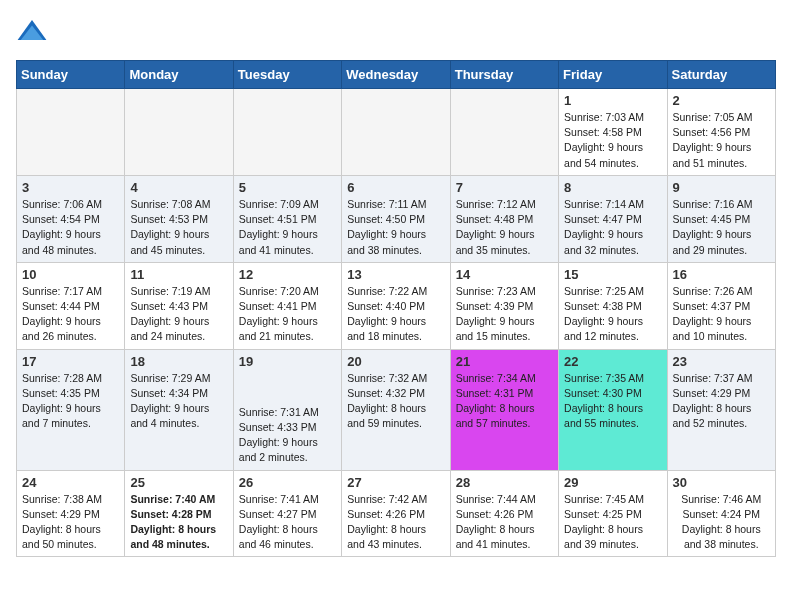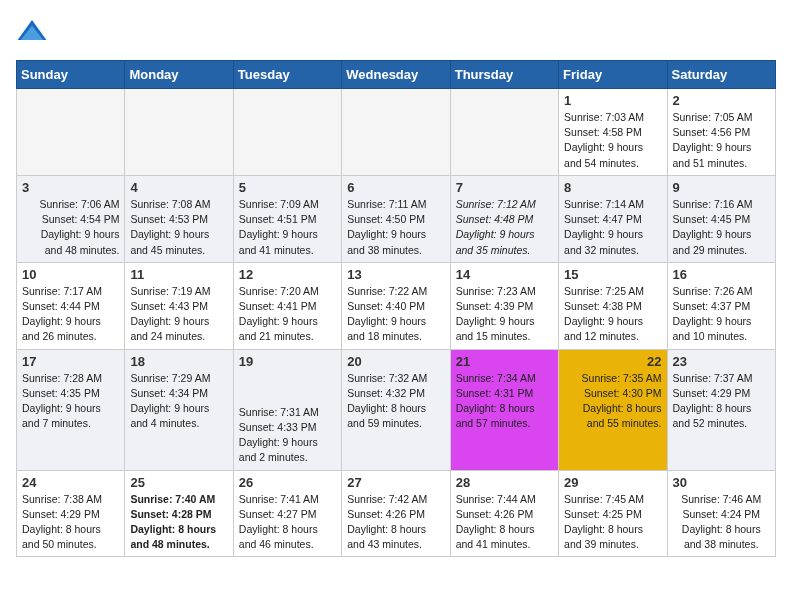--- a/index.html
+++ b/index.html
@@ -146,21 +146,21 @@
           <span class="day-number">2</span>
           <div class="day-info" style="white-space: pre-line;">Sunrise: 7:05 AM
 Sunset: 4:56 PM
 Daylight: 9 hours
 and 51 minutes.</div>
         </td>
       </tr>
       <tr>
         <td style="background: rgb(238, 242, 247);">
           <span class="day-number">3</span>
-          <div class="day-info" style="white-space: pre-line; text-align: right;">Sunrise: 7:06 AM
+          <div class="day-info" style="white-space: pre-line;">Sunrise: 7:06 AM
 Sunset: 4:54 PM
 Daylight: 9 hours
 and 48 minutes.</div>
         </td>
         <td style="background: rgb(238, 242, 247);">
           <span class="day-number">4</span>
           <div class="day-info" style="white-space: pre-line;">Sunrise: 7:08 AM
 Sunset: 4:53 PM
 Daylight: 9 hours
 and 45 minutes.</div>
@@ -174,21 +174,21 @@
         </td>
         <td style="background: rgb(238, 242, 247);">
           <span class="day-number">6</span>
           <div class="day-info" style="white-space: pre-line;">Sunrise: 7:11 AM
 Sunset: 4:50 PM
 Daylight: 9 hours
 and 38 minutes.</div>
         </td>
         <td style="background: rgb(238, 242, 247);">
           <span class="day-number">7</span>
-          <div class="day-info" style="white-space: pre-line; font-style: italic;">Sunrise: 7:12 AM
+          <div class="day-info" style="white-space: pre-line;">Sunrise: 7:12 AM
 Sunset: 4:48 PM
 Daylight: 9 hours
 and 35 minutes.</div>
         </td>
         <td style="background: rgb(238, 242, 247);">
           <span class="day-number">8</span>
           <div class="day-info" style="white-space: pre-line;">Sunrise: 7:14 AM
 Sunset: 4:47 PM
 Daylight: 9 hours
 and 32 minutes.</div>
@@ -281,21 +281,21 @@
 Daylight: 8 hours
 and 59 minutes.</div>
         </td>
         <td style="background: #d946ef;">
           <span class="day-number">21</span>
           <div class="day-info" style="white-space: pre-line;">Sunrise: 7:34 AM
 Sunset: 4:31 PM
 Daylight: 8 hours
 and 57 minutes.</div>
         </td>
-        <td style="background: #eab308; text-align: right;">
+        <td style="background: #5eead4;">
           <span class="day-number">22</span>
           <div class="day-info" style="white-space: pre-line;">Sunrise: 7:35 AM
 Sunset: 4:30 PM
 Daylight: 8 hours
 and 55 minutes.</div>
         </td>
         <td style="background: rgb(238, 242, 247);">
           <span class="day-number">23</span>
           <div class="day-info" style="white-space: pre-line;">Sunrise: 7:37 AM
 Sunset: 4:29 PM

